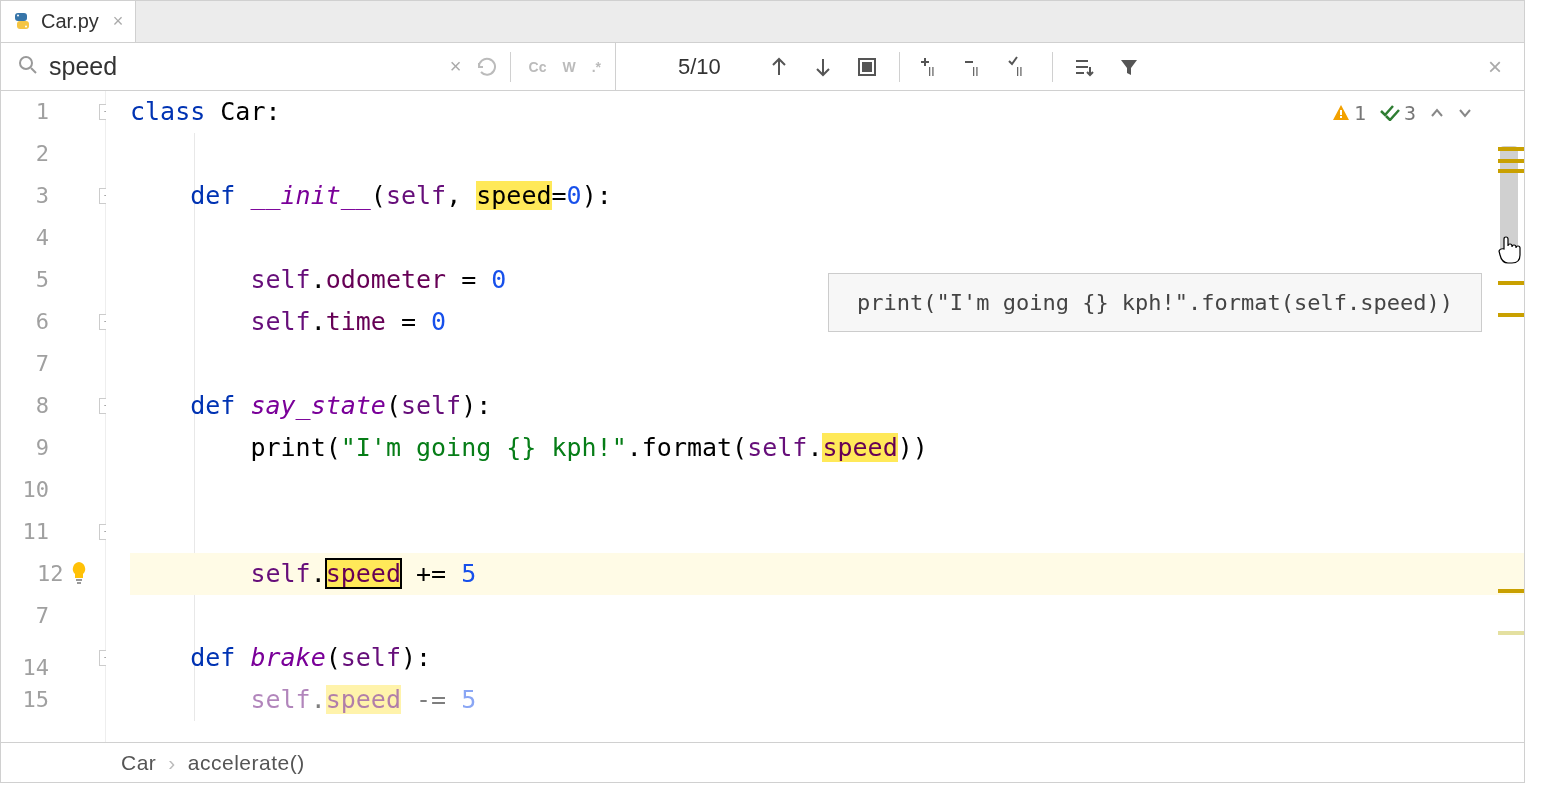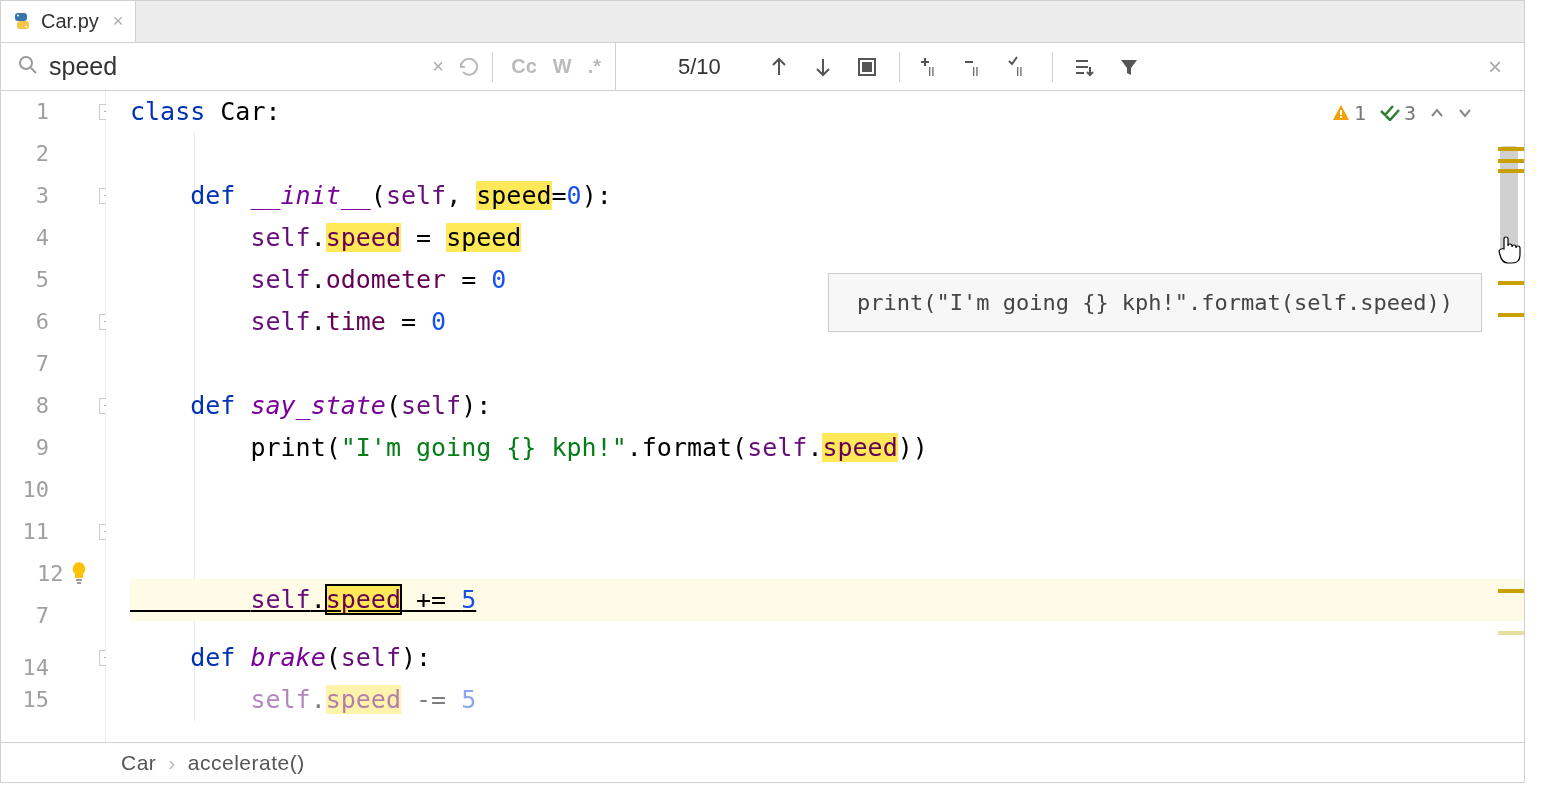--- a/index.html
+++ b/index.html
@@ -92,21 +92,21 @@
   .sep-v {
     width: 1px;
     height: 30px;
     background: #d0d0d0;
     margin: 0 6px;
   }
   .search-opts {
     display: flex;
     align-items: center;
     gap: 4px;
-    font-size: 20px;
+    font-size: 14px;
     font-weight: 600;
     color: #bbb;
     padding-left: 6px;
   }
   .search-opts span { padding: 0 6px; }
   .search-right {
     display: flex;
     align-items: center;
     flex: 1;
     height: 100%;
@@ -468,28 +468,27 @@
         <span class="badge-item">
           <svg width="14" height="14" viewBox="0 0 14 14" fill="none" stroke="#888" stroke-width="2">
               <polyline points="2,4 7,10 12,4"></polyline>
             </svg>
         </span>
       </div>
 
       <div class="code-line" style="top:0px;"><span class="kw">class</span><span class="cls"> Car:</span></div>
       <div class="code-line" style="top:42px;"></div>
       <div class="code-line" style="top:84px;">    <span class="kw">def</span> <span class="fn">__init__</span>(<span class="self">self</span>, <span class="hl">speed</span>=<span class="num">0</span>):</div>
-      <div class="code-line" style="top:126px;">        <span class="self">self</span>.<span class="attr hl">speed</span><span class="op"> = </span><span class="hl">speed</span></div>
       <div class="code-line" style="top:168px;">        <span class="self">self</span>.<span class="attr">odometer</span> = <span class="num">0</span></div>
       <div class="code-line" style="top:210px;">        <span class="self">self</span>.<span class="attr">time</span> = <span class="num">0</span></div>
       <div class="code-line" style="top:252px;"></div>
       <div class="code-line" style="top:294px;">    <span class="kw">def</span> <span class="fn">say_state</span>(<span class="self">self</span>):</div>
       <div class="code-line" style="top:336px;">        <span class="py-builtin">print</span>(<span class="str">"I'm going {} kph!"</span>.<span class="py-builtin">format</span>(<span class="self">self</span>.<span class="attr hl">speed</span>))</div>
       <div class="code-line" style="top:378px;"></div>
-      <div class="code-line current" style="top:488px;text-decoration:underline;">        <span class="self">self</span>.<span class="attr hl-current">speed</span> += <span class="num">5</span></div>
+      <div class="code-line current" style="top:462px;">        <span class="self">self</span>.<span class="attr hl-current">speed</span> += <span class="num">5</span></div>
       <div class="code-line" style="top:504px;"></div>
       <div class="code-line" style="top:546px;">    <span class="kw">def</span> <span class="fn">brake</span>(<span class="self">self</span>):</div>
       <div class="code-line" style="top:588px; opacity:0.5;">        <span class="self">self</span>.<span class="attr hl">speed</span> -= <span class="num">5</span></div>
 
       <div class="tooltip">
         <span>print("I'm going {} kph!".format(self.speed))</span>
       </div>
       <div class="cursor-hand">
         <svg width="26" height="30" viewBox="0 0 26 30">
             <path d="M8 14 L8 4 Q8 2 10 2 Q12 2 12 4 L12 11 Q12 9 14 9 Q16 9 16 11 L16 12 Q16 10 18 10 Q20 10 20 12 L20 13 Q20 11 22 11 Q24 11 24 13 L24 20 Q24 28 16 28 L12 28 Q6 28 4 20 L3 16 Q4 13 8 14 Z" fill="#fff" stroke="#000" stroke-width="1.2"></path>

